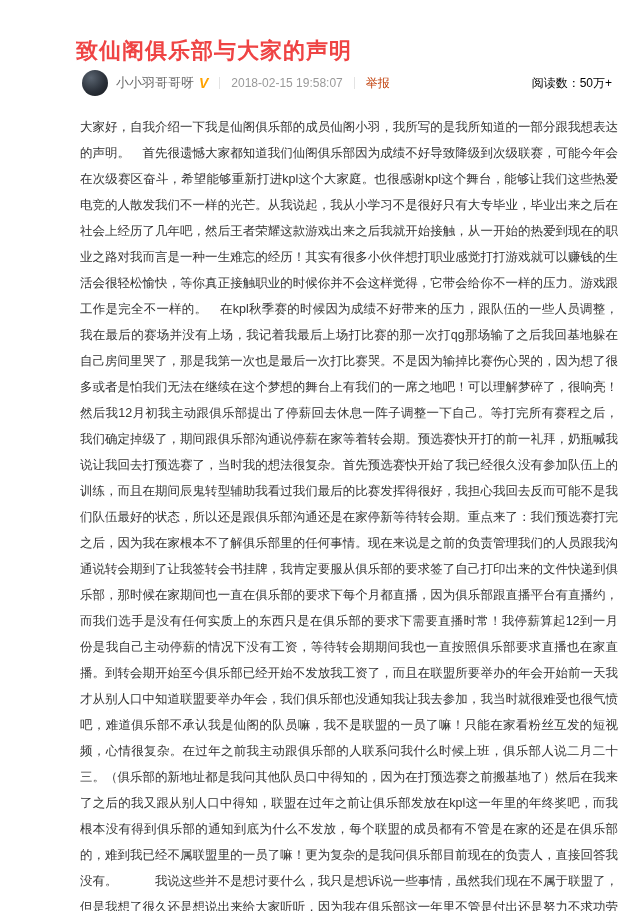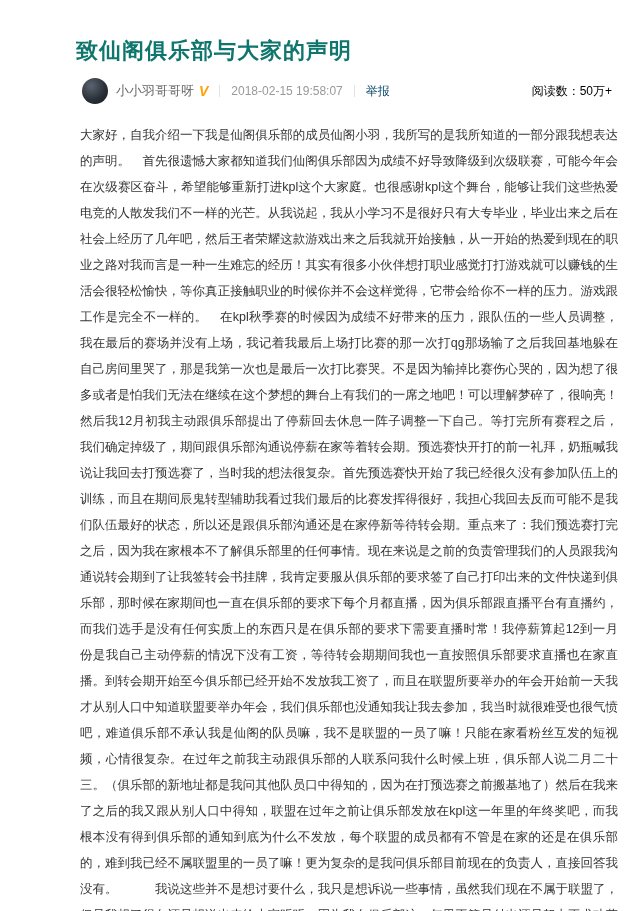--- a/index.html
+++ b/index.html
@@ -8,28 +8,28 @@
     height: 911px;
     background: #ffffff;
     font-family: "Liberation Sans", "DejaVu Sans", sans-serif;
     overflow: hidden;
   }
   .article-page { padding-top: 36px; }
   .article-title {
     margin: 0 30px 0 76px;
     font-size: 22px;
     font-weight: 700;
-    color: #0f766e;
+    color: #ef4444;
     letter-spacing: 1px;
     line-height: 30px;
   }
   .meta-row {
     display: flex;
     align-items: center;
-    margin: 12px 28px 0 82px;
+    margin: 4px 28px 0 82px;
     font-size: 12px;
     color: #999999;
     white-space: nowrap;
   }
   .avatar {
     width: 26px;
     height: 26px;
     border-radius: 50%;
     background: radial-gradient(circle at 35% 30%, #5a6470 0%, #2b313a 55%, #15181c 100%);
     margin-right: 8px;
@@ -43,21 +43,21 @@
     font-size: 14px;
     margin-left: 5px;
   }
   .sep {
     width: 1px;
     height: 12px;
     background: #e3e3e3;
     margin: 0 11px;
     flex: 0 0 auto;
   }
-  .report-link { color: #0c4a6e; cursor: pointer; text-align: right; }
+  .report-link { color: #c2410c; cursor: pointer; text-align: right; }
   .read-count { margin-left: auto; color: #000000; }
   .article-body {
     margin: 18px 22px 0 80px;
     font-size: 12.5px;
     line-height: 26px;
     color: #333333;
     text-align: justify;
     word-break: break-all;
   }
 </style>

